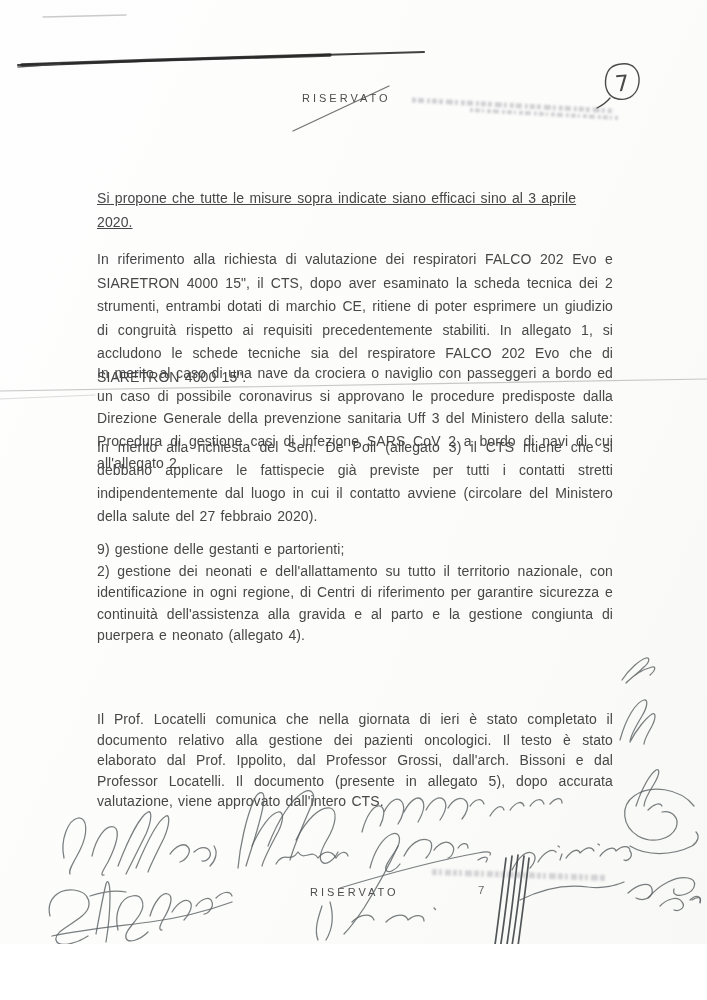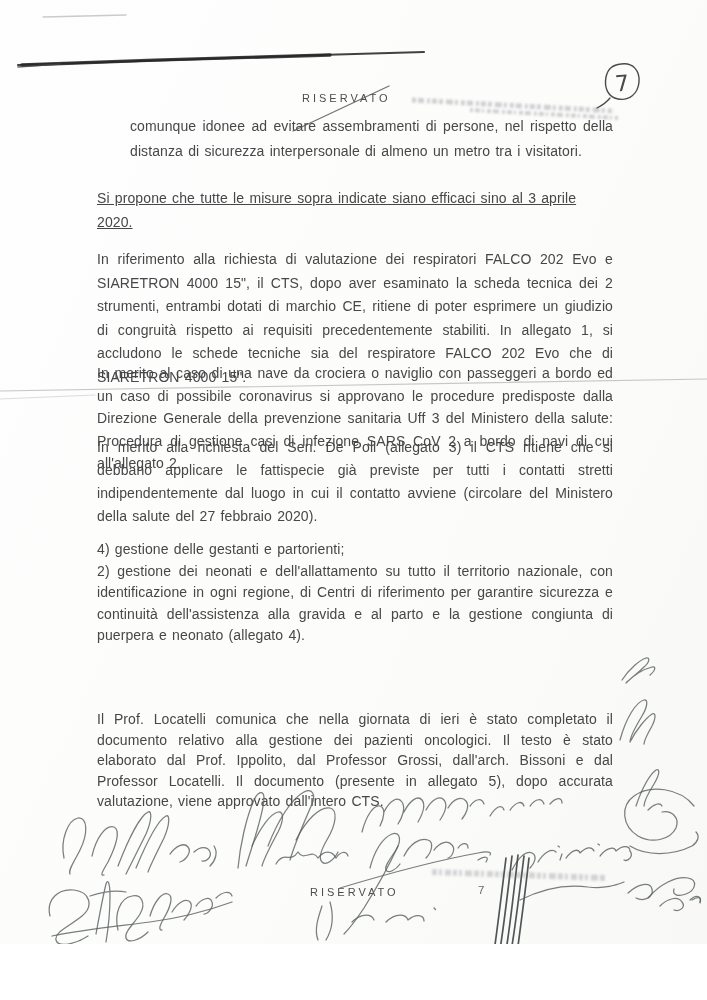--- a/index.html
+++ b/index.html
@@ -31,32 +31,31 @@
   .stamp path { fill:none; stroke:#9a9aa2; stroke-linecap:butt; filter: blur(1.1px); }
   .hand-num { font-family:"DejaVu Sans", sans-serif; font-size:22px; fill:#4a4a4a; }
 </style>
 </head>
 <body>
 
 <div class="page">
 
   <span class="classification" style="left:302px; top:92px;">RISERVATO</span>
 
-  <div class="para" style="left:130px; width:483px; top:114px; line-height:24.5px;">comunque idonee ad evitare assembramenti di persone, nel rispetto della distanza di sicurezza interpersonale di almeno un metro tra i visitatori.</div>
 
   <div class="para" style="top:187px; text-align:left;text-decoration:underline;">Si propone che tutte le misure sopra indicate siano efficaci sino al 3 aprile 2020.</div>
 
   <div class="para" style="top:248px;">In riferimento alla richiesta di valutazione dei respiratori FALCO 202 Evo e SIARETRON 4000 15", il CTS, dopo aver esaminato la scheda tecnica dei 2 strumenti, entrambi dotati di marchio CE, ritiene di poter esprimere un giudizio di congruità rispetto ai requisiti precedentemente stabiliti. In allegato 1, si accludono le schede tecniche sia del respiratore FALCO 202 Evo che di SIARETRON 4000 15".</div>
 
   <div class="para" style="top:362px; line-height:22.5px;">In merito al caso di una nave da crociera o naviglio con passeggeri a bordo ed un caso di possibile coronavirus si approvano le procedure predisposte dalla Direzione Generale della prevenzione sanitaria Uff 3 del Ministero della salute: Procedura di gestione casi di infezione SARS CoV 2 a bordo di navi di cui all'allegato 2.</div>
 
   <div class="para" style="top:436px; line-height:23px;">In merito alla richiesta del Sen. De Poli (allegato 3) il CTS ritiene che si debbano applicare le fattispecie già previste per tutti i contatti stretti indipendentemente dal luogo in cui il contatto avviene (circolare del Ministero della salute del 27 febbraio 2020).</div>
 
   <div class="para" style="top:539px; line-height:21.5px;">
-    <div style="text-align:left;">4) gestione delle gestanti e partorienti;</div>
+    <div style="text-align:left;">9) gestione delle gestanti e partorienti;</div>
     <div>2) gestione dei neonati e dell'allattamento su tutto il territorio nazionale, con identificazione in ogni regione, di Centri di riferimento per garantire sicurezza e continuità dell'assistenza alla gravida e al parto e la gestione congiunta di puerpera e neonato (allegato 4).</div>
   </div>
 
   <div class="para" style="top:709px; line-height:20.5px;">Il Prof. Locatelli comunica che nella giornata di ieri è stato completato il documento relativo alla gestione dei pazienti oncologici. Il testo è stato elaborato dal Prof. Ippolito, dal Professor Grossi, dall'arch. Bissoni e dal Professor Locatelli. Il documento (presente in allegato 5), dopo accurata valutazione, viene approvato dall'intero CTS.</div>
 
   <span class="classification" style="left:310px; top:886px;">RISERVATO</span>
   <span class="pagenum-print" style="left:478px; top:884px;">7</span>
 
   <svg class="overlay" viewBox="0 0 707 1000">
 

